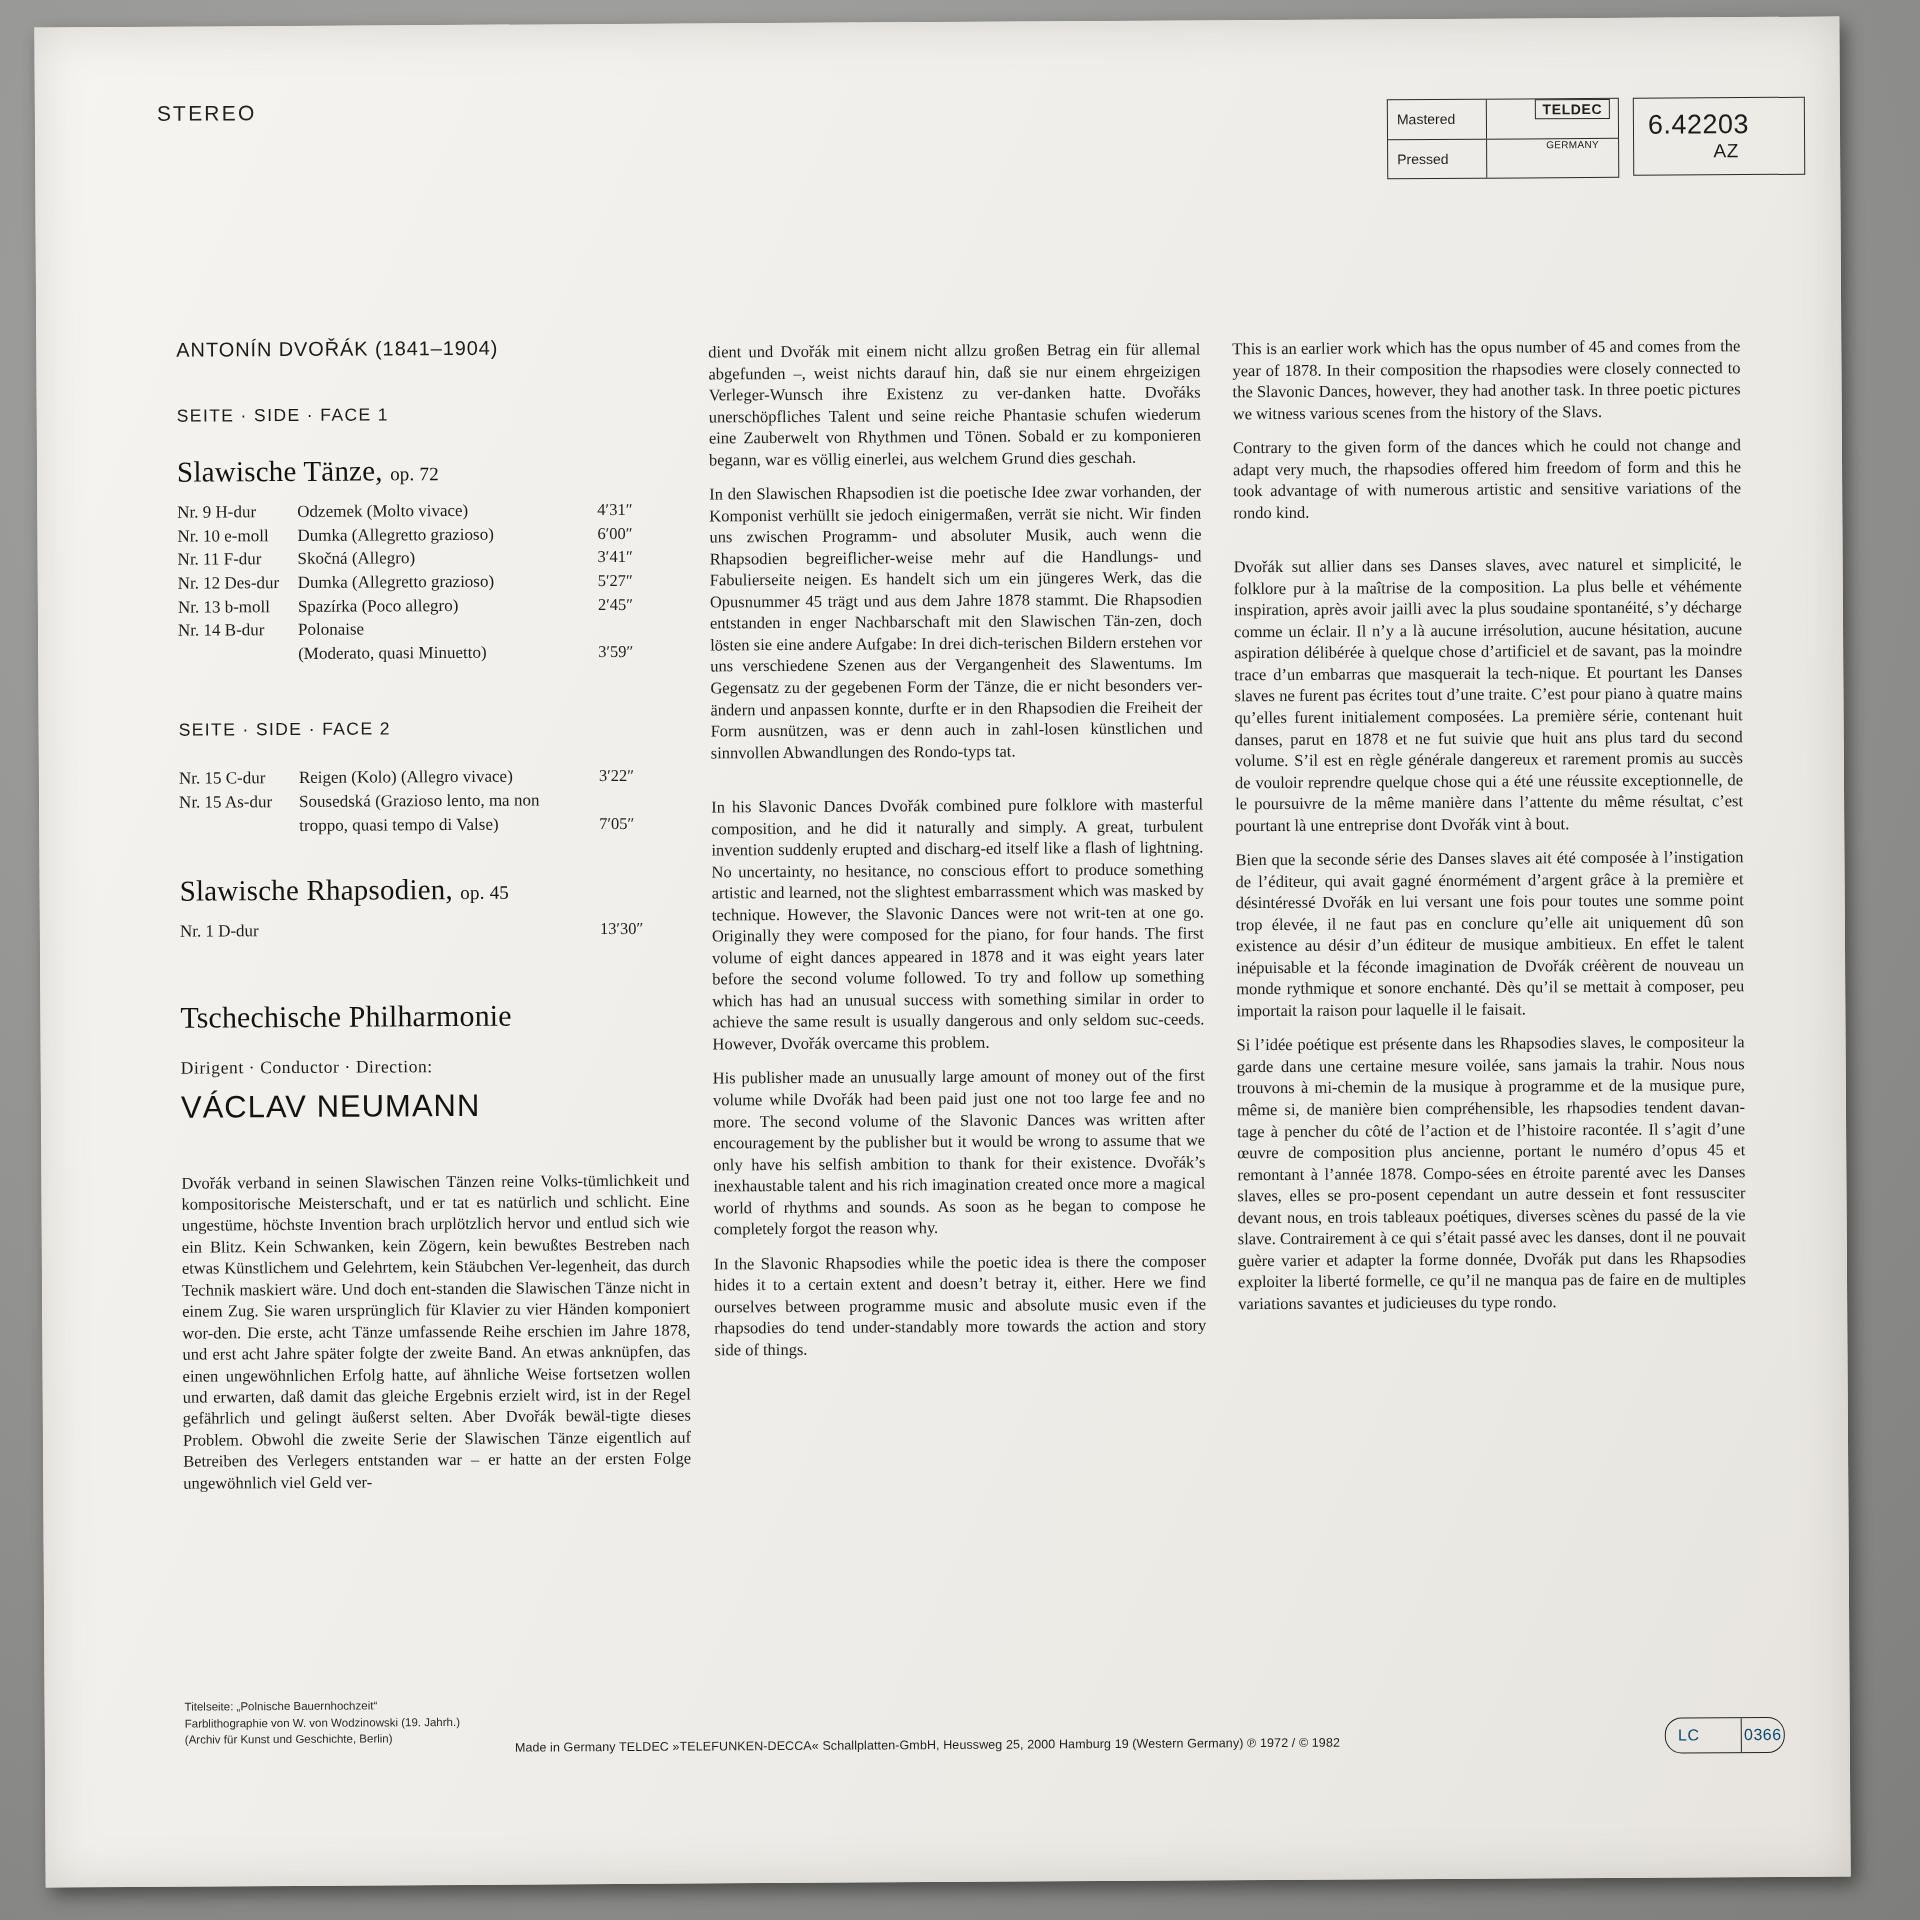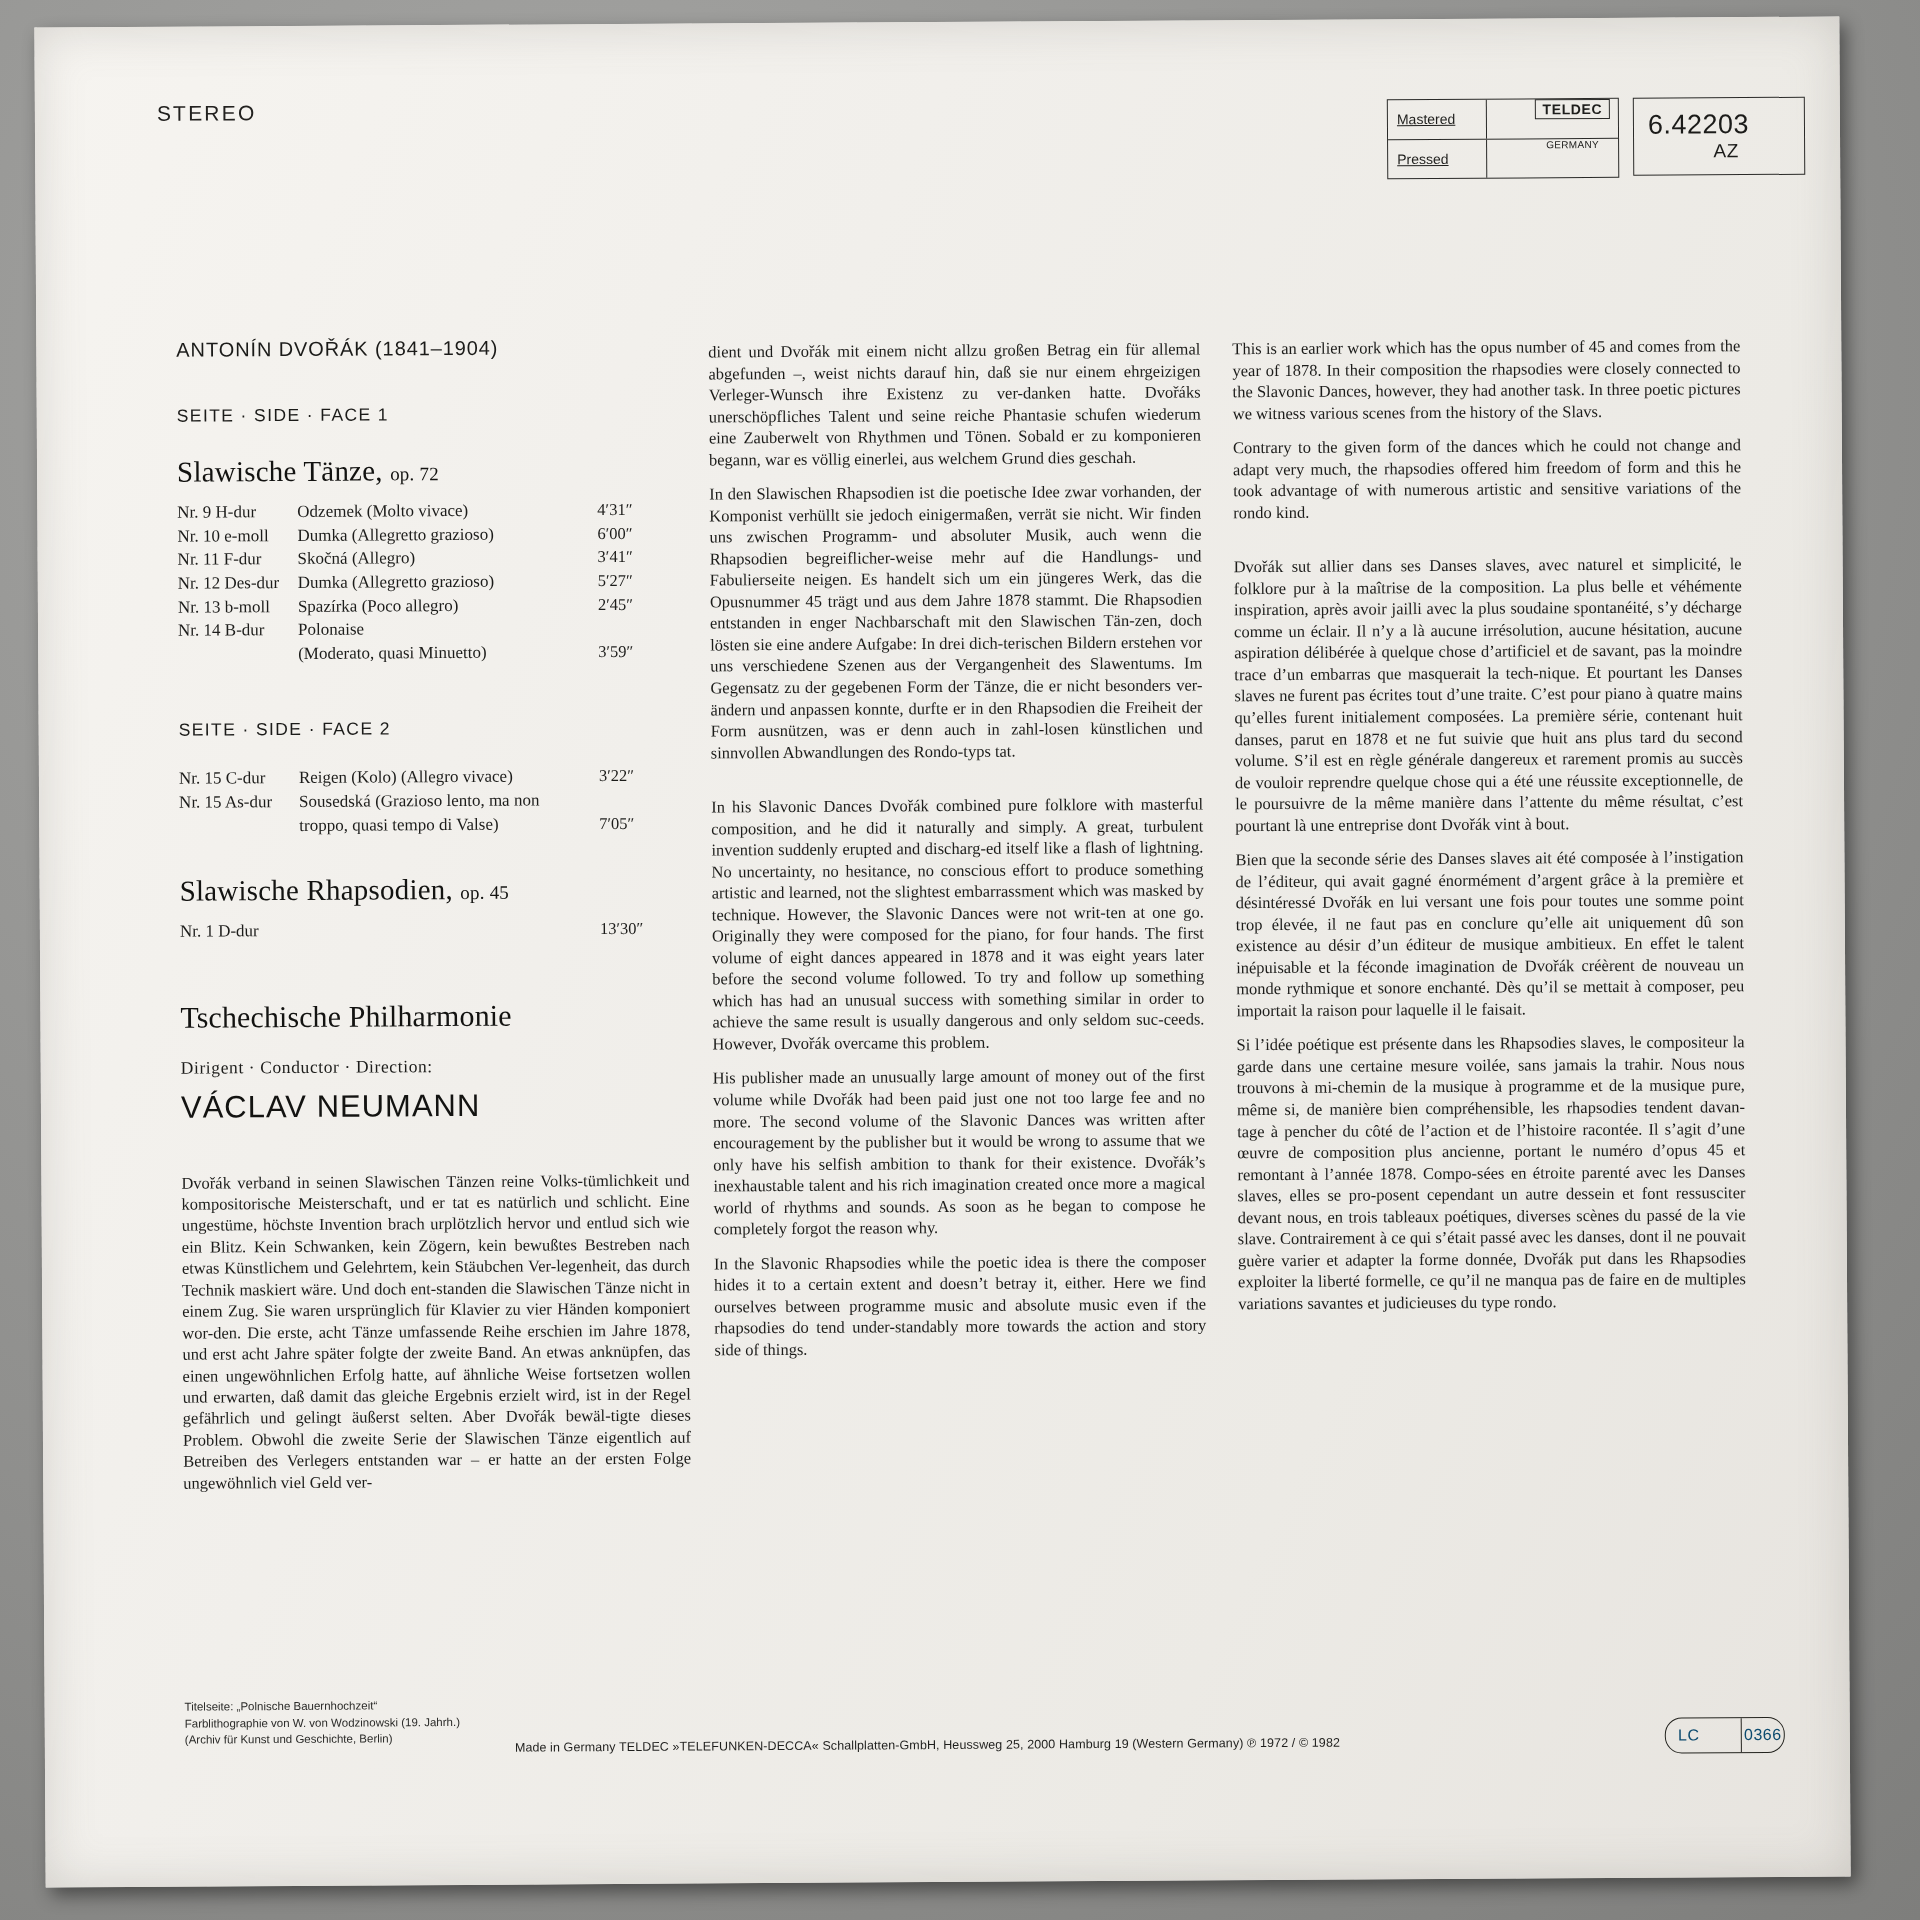--- a/index.html
+++ b/index.html
@@ -74,21 +74,20 @@
   .press-row {
     flex: 1 1 50%;
     display: flex;
     align-items: center;
   }
   .press-row + .press-row { border-top: 1.5px solid #2a2a28; }
   .press-label {
     width: 98px;
     padding-left: 9px;
     box-sizing: border-box;
-    text-decoration: underline;
   }
   .press-val {
     flex: 1;
     border-left: 1.5px solid #2a2a28;
     height: 100%;
     display: flex;
     align-items: flex-start;
     justify-content: center;
     font-weight: bold;
     letter-spacing: 0.5px;

